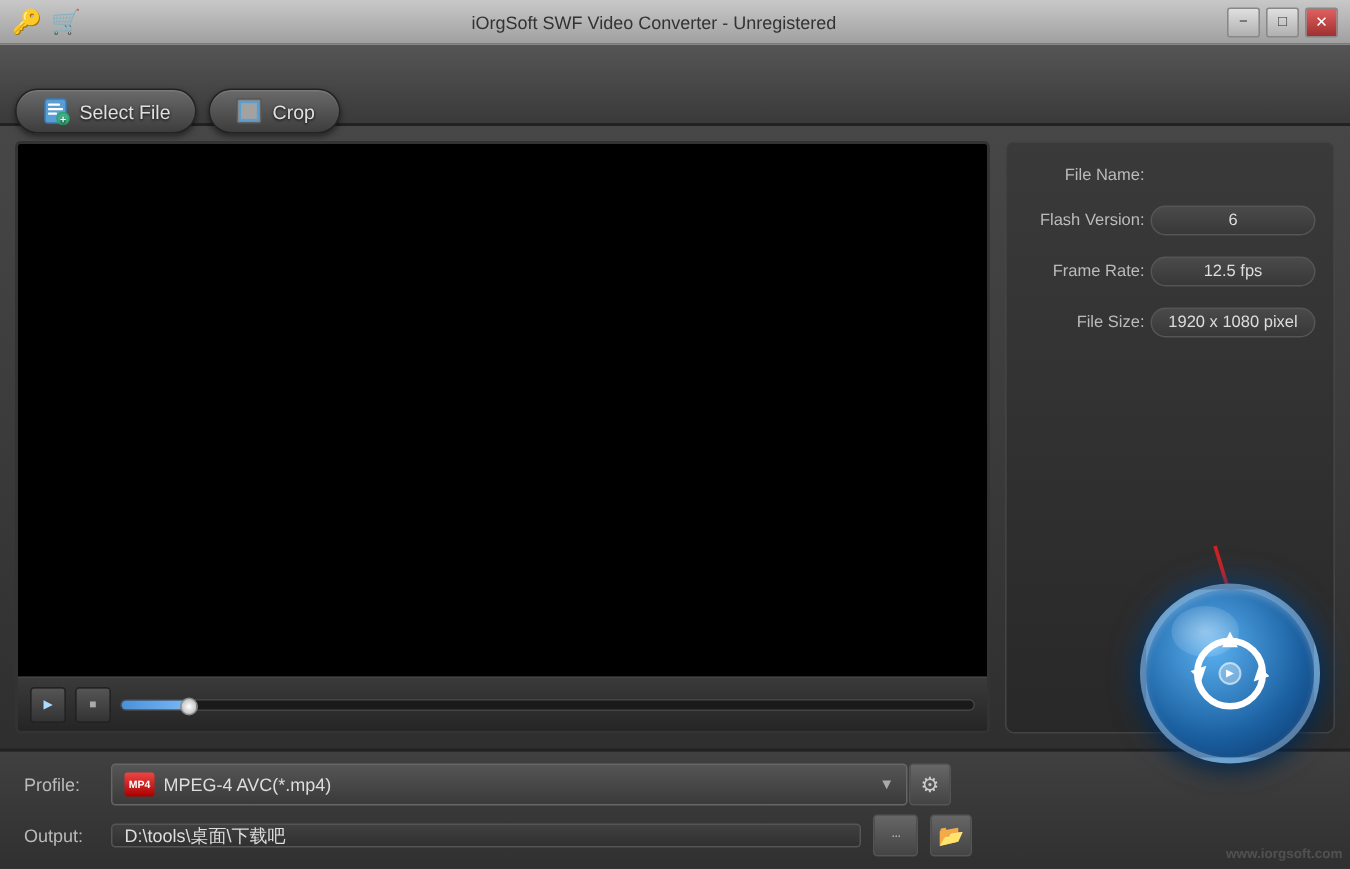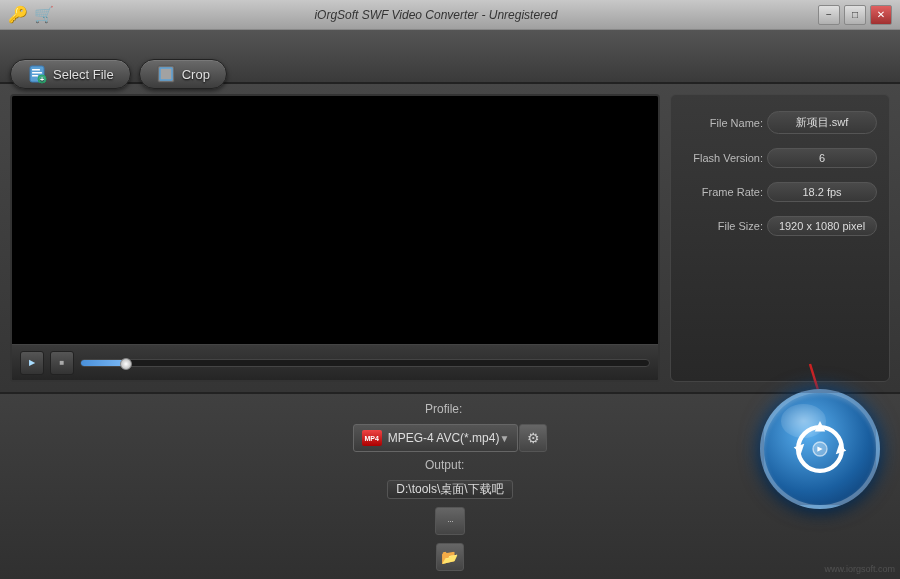--- a/index.html
+++ b/index.html
@@ -21,21 +21,20 @@
       align-items: center;
       justify-content: space-between;
       padding: 0 8px;
       border-bottom: 1px solid #888;
     }
     .title-bar-title {
       flex: 1;
       text-align: center;
       font-size: 12px;
       color: #333;
-      font-style: italic;
     }
     .title-bar-controls {
       display: flex;
       gap: 4px;
     }
     .title-bar-btn {
       width: 22px;
       height: 20px;
       background: linear-gradient(to bottom, #e0e0e0, #b0b0b0);
       border: 1px solid #888;
@@ -254,21 +253,20 @@
     .bottom-controls {
       background: linear-gradient(to bottom, #404040, #303030);
       padding: 8px 16px;
       border-top: 2px solid #222;
     }
     .bottom-row {
       display: flex;
       align-items: center;
       gap: 8px;
       margin-bottom: 6px;
-      flex-direction: column;
     }
     .bottom-row:last-child {
       margin-bottom: 0;
     }
     .bottom-label {
       color: #bbb;
       font-size: 12px;
       min-width: 50px;
     }
     .profile-select-wrapper {
@@ -366,20 +364,21 @@
       font-size: 14px;
     }
 
     
     .watermark {
       position: absolute;
       bottom: 5px;
       right: 5px;
       color: rgba(255,255,255,0.15);
       font-size: 9px;
+      font-weight: bold;
     }
   </style>
 </head>
 <body>
 
 <div class="title-bar">
   <div class="title-bar-icons">
     <span style="font-size:16px;color:#555;cursor:pointer;">🔑</span>
     <span style="font-size:16px;color:#555;cursor:pointer;">🛒</span>
   </div>
@@ -438,29 +437,28 @@
         <div class="progress-bar">
           <div class="progress-fill"></div>
           <div class="progress-thumb"></div>
         </div>
       </div>
     </div>
 
     <div class="info-panel">
       <div class="info-row">
         <span class="info-label">File Name:</span>
-        <span class="info-value">新项目.swf</span>
       </div>
       <div class="info-row">
         <span class="info-label">Flash Version:</span>
         <span class="info-value">6</span>
       </div>
       <div class="info-row">
         <span class="info-label">Frame Rate:</span>
-        <span class="info-value">18.2 fps</span>
+        <span class="info-value">12.5 fps</span>
       </div>
       <div class="info-row">
         <span class="info-label">File Size:</span>
         <span class="info-value">1920 x 1080 pixel</span>
       </div>
     </div>
 
   </div>
 
   <div class="convert-area">

